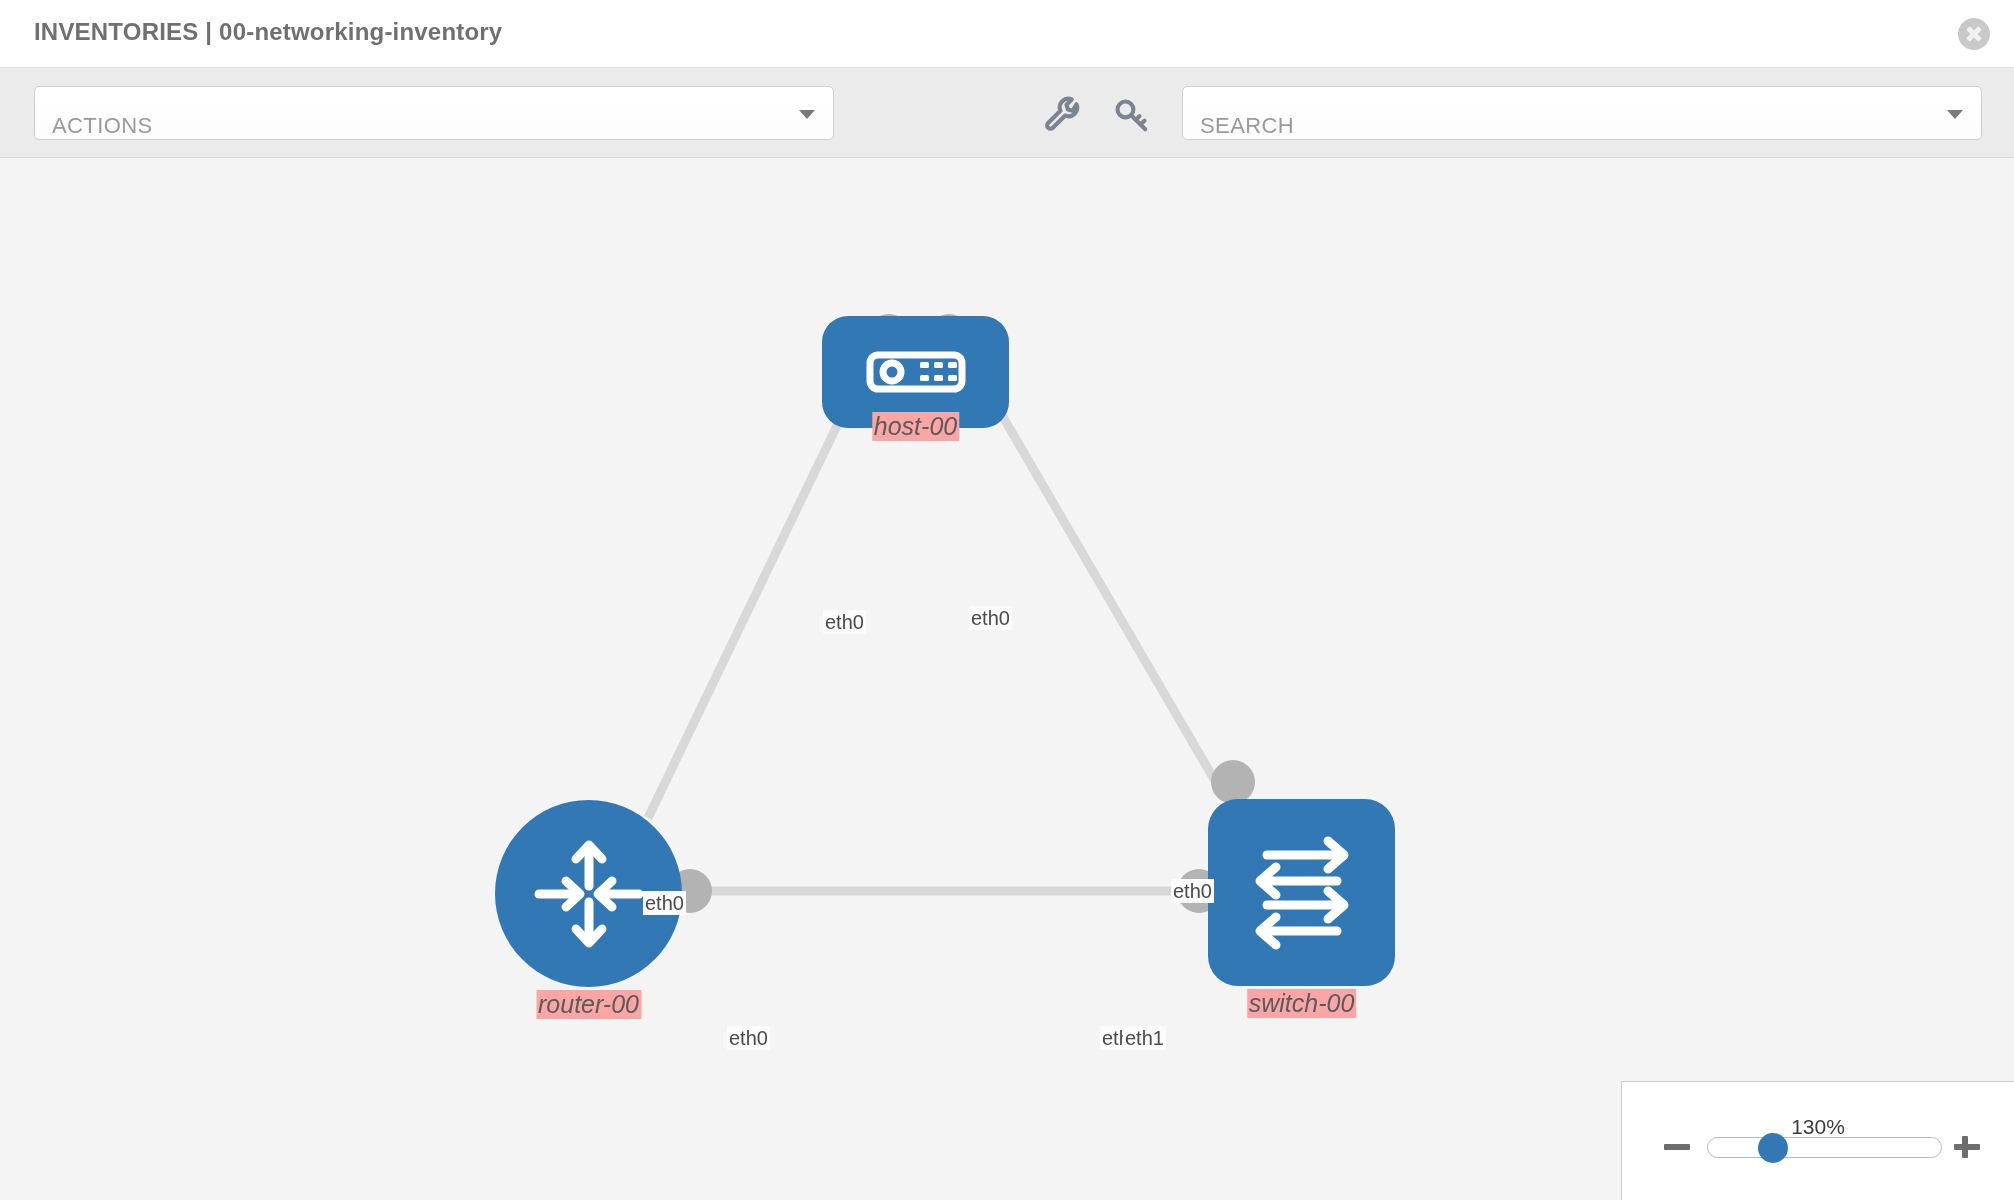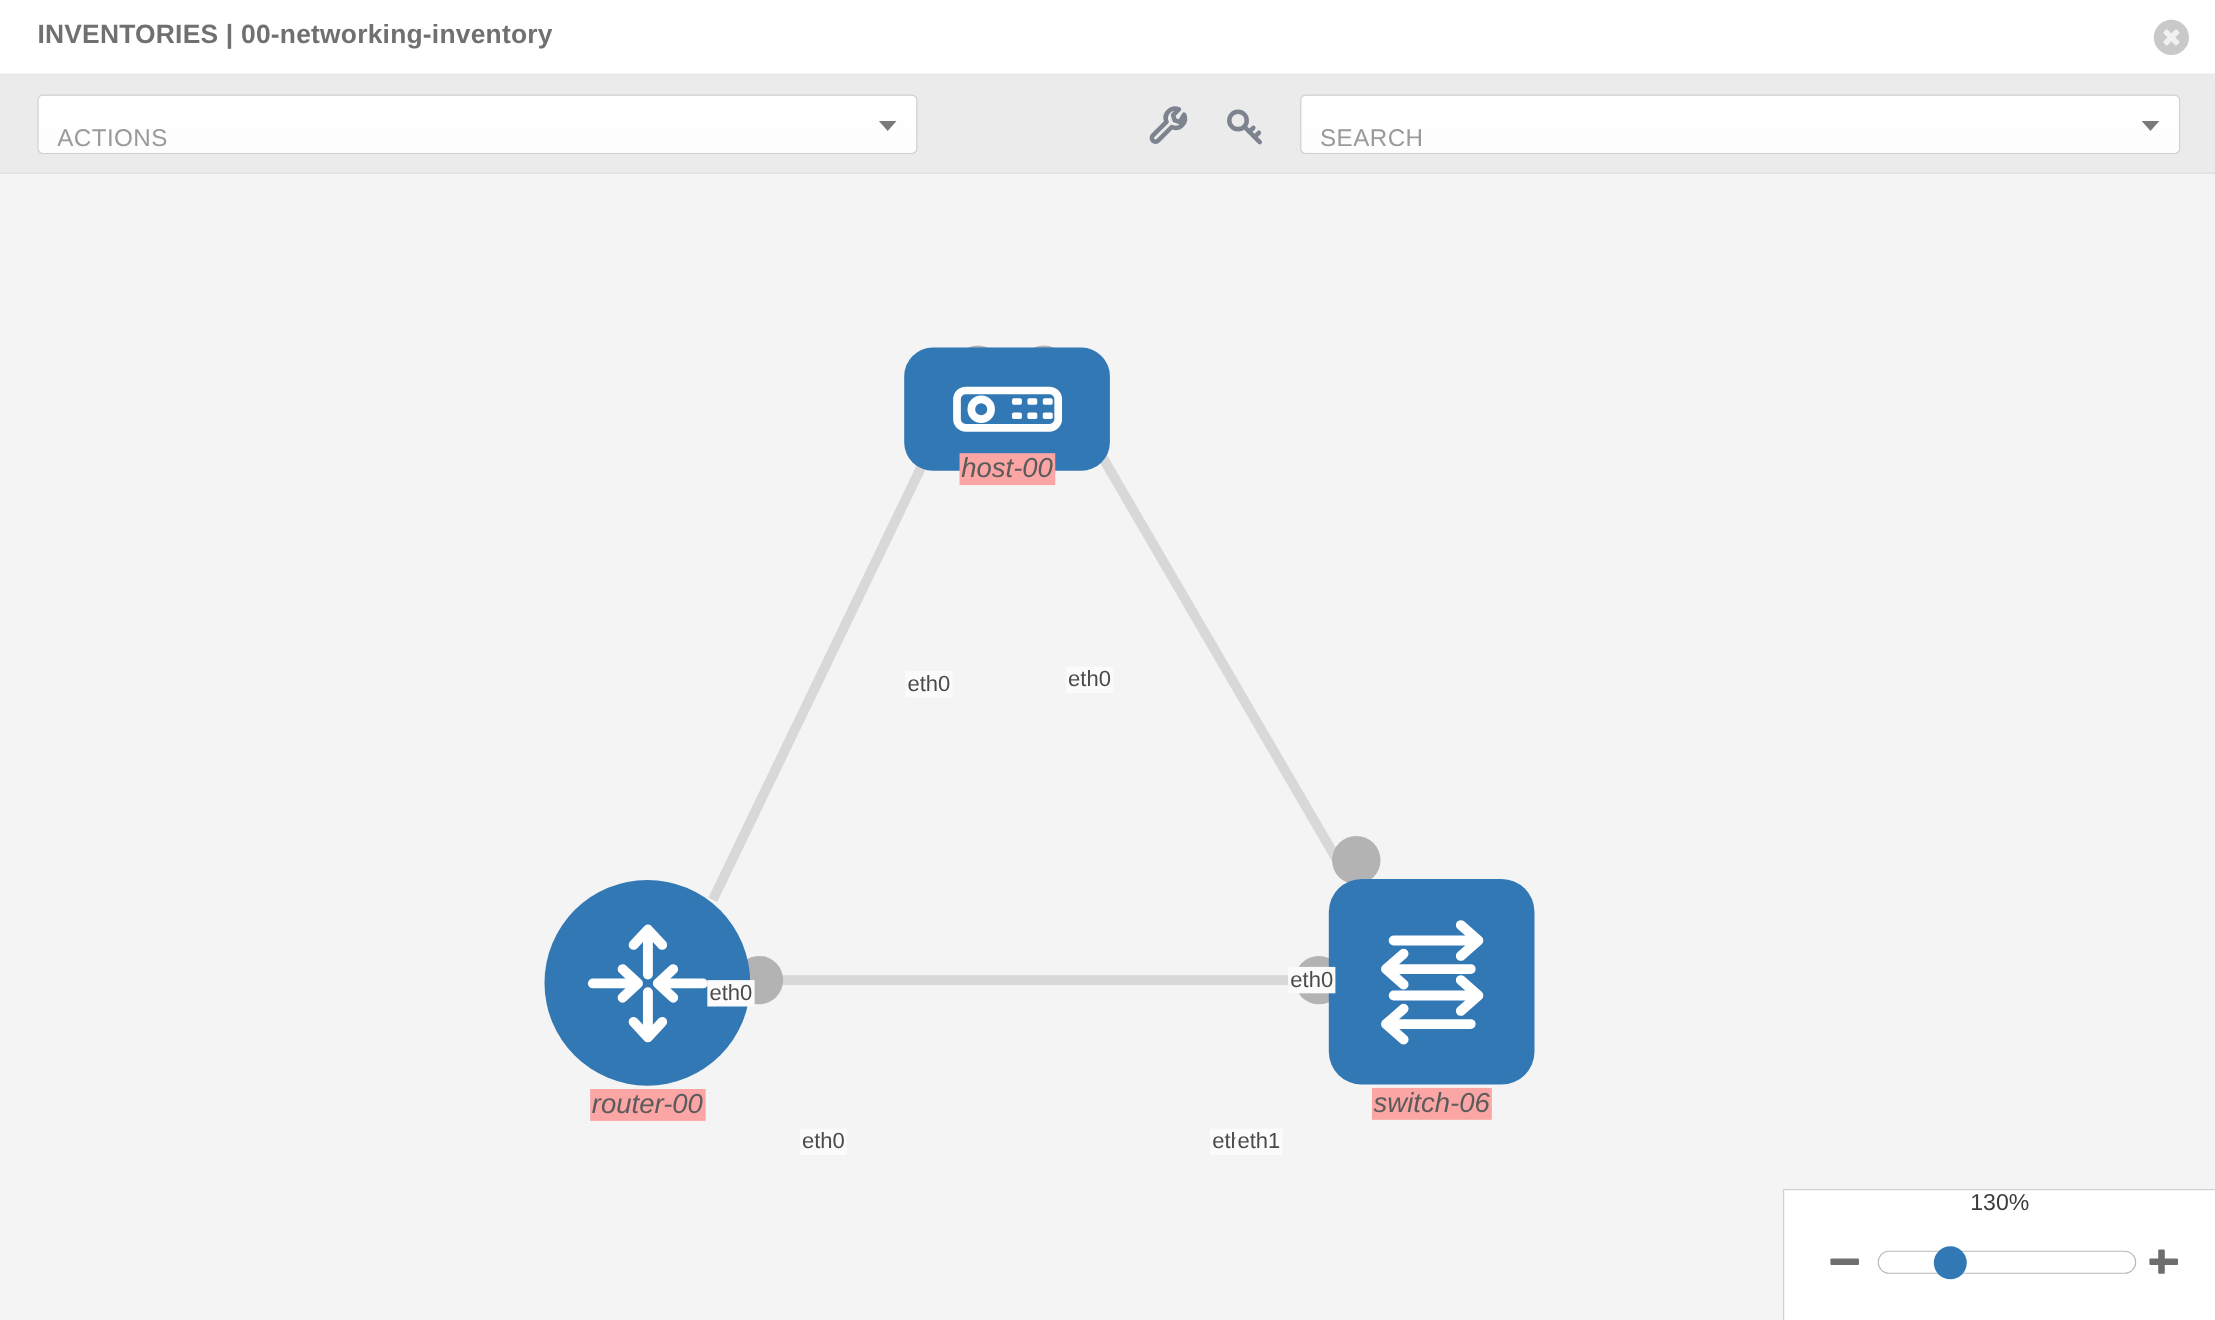--- a/index.html
+++ b/index.html
@@ -183,21 +183,21 @@
     height: 119px;
     background: #ffffff;
     border: 1px solid #cdcdcd;
     border-right: none;
     border-bottom: none;
     box-sizing: border-box;
   }
   .zoom-value {
     position: absolute;
     left: 0;
-    top: 0;
+    top: 33px;
     width: 100%;
     text-align: center;
     font-size: 21px;
     color: #3c3c3c;
   }
   .zoom-minus, .zoom-plus {
     position: absolute;
     top: 50px;
     width: 30px;
     height: 30px;
@@ -344,21 +344,21 @@
         <path d="M98 48 H22"></path>
           <path d="M37 34 L21 48 L37 62"></path>
 
         <path d="M28 72 H104"></path>
           <path d="M89 58 L105 72 L89 86"></path>
 
         <path d="M98 98 H22"></path>
           <path d="M37 84 L21 98 L37 112"></path>
       </svg>
     </div>
-    <div class="node-label">switch-06</div>
+    <div class="node-label">switch-00</div>
   </div>
 
   <div class="iface-label" style="left:823px; top:452px;">eth0</div>
 
   <div class="iface-label" style="left:969px; top:448px;">eth0</div>
 
   <div class="iface-label" style="left:643px; top:733px;">eth0</div>
 
   <div class="iface-label" style="left:1171px; top:721px;">eth0</div>
 

